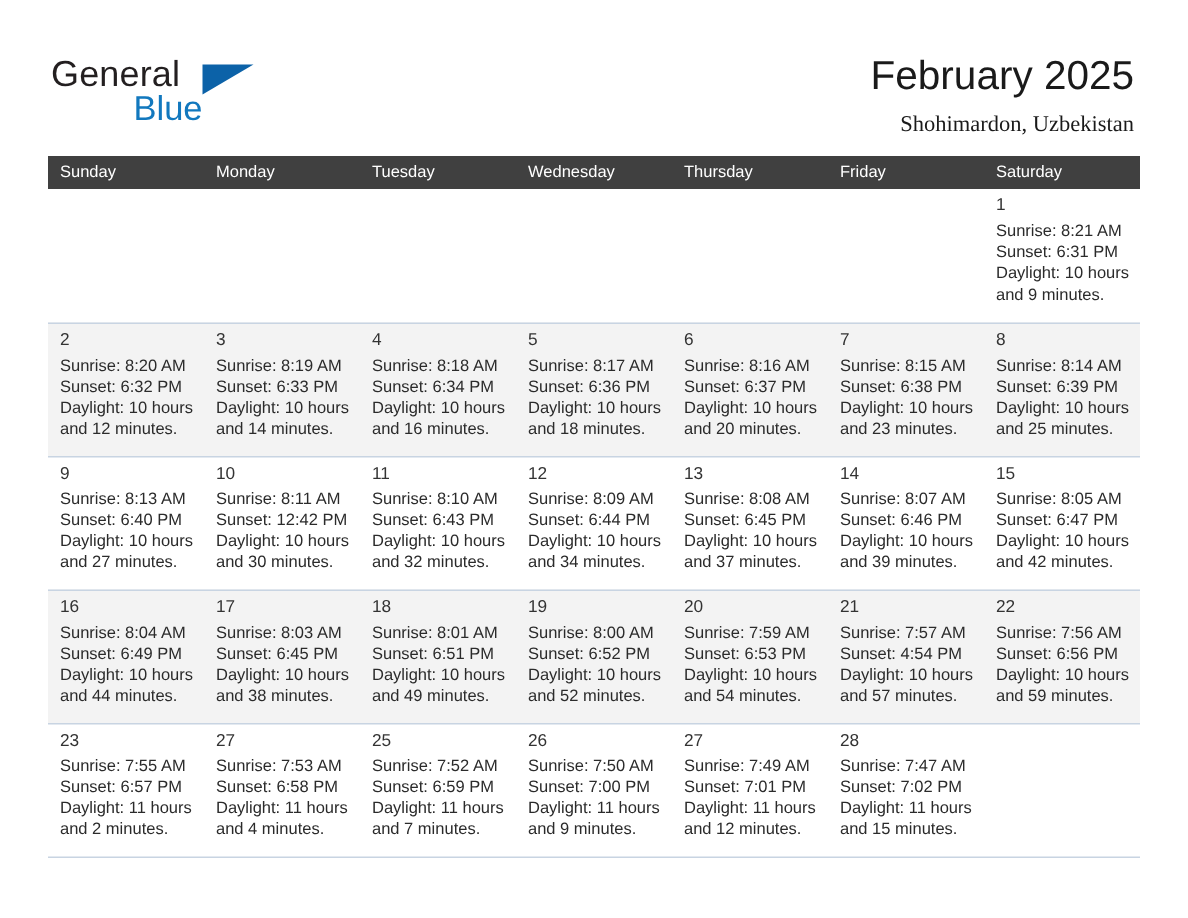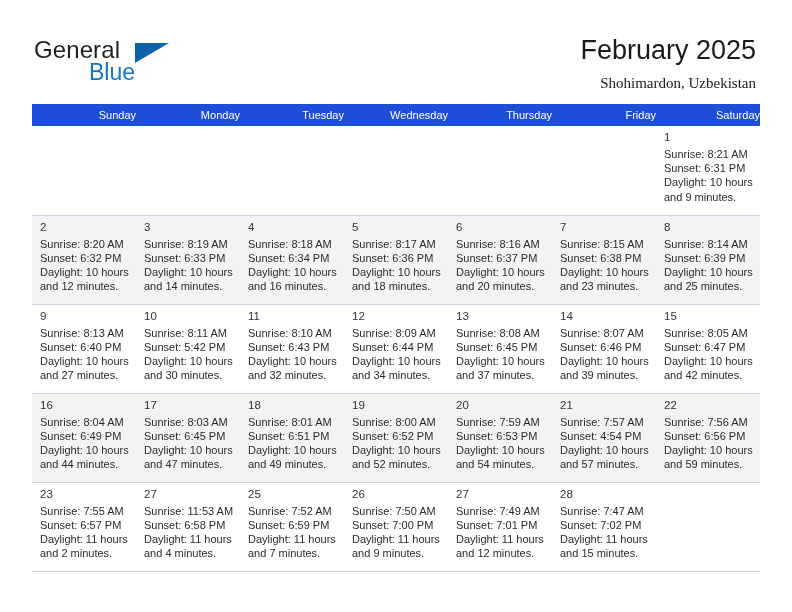--- a/index.html
+++ b/index.html
@@ -89,25 +89,25 @@
   
   .calendar {
     position: absolute;
     left: 32px;
     top: 104px;
     width: 728px;
     border-collapse: collapse;
     table-layout: fixed;
   }
   .calendar th {
-    background: #1d4ed8;
+    background: #404040;
     color: #ffffff;
     font-size: 11px;
     font-weight: normal;
-    text-align: right;
+    text-align: left;
     padding: 5px 0 5px 8px;
     height: 18px;
     box-sizing: border-box;
   }
   .calendar td {
     vertical-align: top;
     height: 89px;
     padding: 0;
     border-bottom: 1px solid #c8d4e2;
     box-sizing: border-box;
@@ -290,21 +290,21 @@
                 <div>Daylight: 10 hours</div>
                 <div>and 27 minutes.</div>
               </div>
             </div>
           </td>
           <td>
             <div class="cell-inner">
               <div class="daynum">10</div>
               <div class="info">
                 <div>Sunrise: 8:11 AM</div>
-                <div>Sunset: 5:42 PM</div>
+                <div>Sunset: 12:42 PM</div>
                 <div>Daylight: 10 hours</div>
                 <div>and 30 minutes.</div>
               </div>
             </div>
           </td>
           <td>
             <div class="cell-inner">
               <div class="daynum">11</div>
               <div class="info">
                 <div>Sunrise: 8:10 AM</div>
@@ -371,21 +371,21 @@
               </div>
             </div>
           </td>
           <td>
             <div class="cell-inner">
               <div class="daynum">17</div>
               <div class="info">
                 <div>Sunrise: 8:03 AM</div>
                 <div>Sunset: 6:45 PM</div>
                 <div>Daylight: 10 hours</div>
-                <div>and 47 minutes.</div>
+                <div>and 38 minutes.</div>
               </div>
             </div>
           </td>
           <td>
             <div class="cell-inner">
               <div class="daynum">18</div>
               <div class="info">
                 <div>Sunrise: 8:01 AM</div>
                 <div>Sunset: 6:51 PM</div>
                 <div>Daylight: 10 hours</div>
@@ -447,21 +447,21 @@
                 <div>Sunset: 6:57 PM</div>
                 <div>Daylight: 11 hours</div>
                 <div>and 2 minutes.</div>
               </div>
             </div>
           </td>
           <td>
             <div class="cell-inner">
               <div class="daynum">27</div>
               <div class="info">
-                <div>Sunrise: 11:53 AM</div>
+                <div>Sunrise: 7:53 AM</div>
                 <div>Sunset: 6:58 PM</div>
                 <div>Daylight: 11 hours</div>
                 <div>and 4 minutes.</div>
               </div>
             </div>
           </td>
           <td>
             <div class="cell-inner">
               <div class="daynum">25</div>
               <div class="info">

